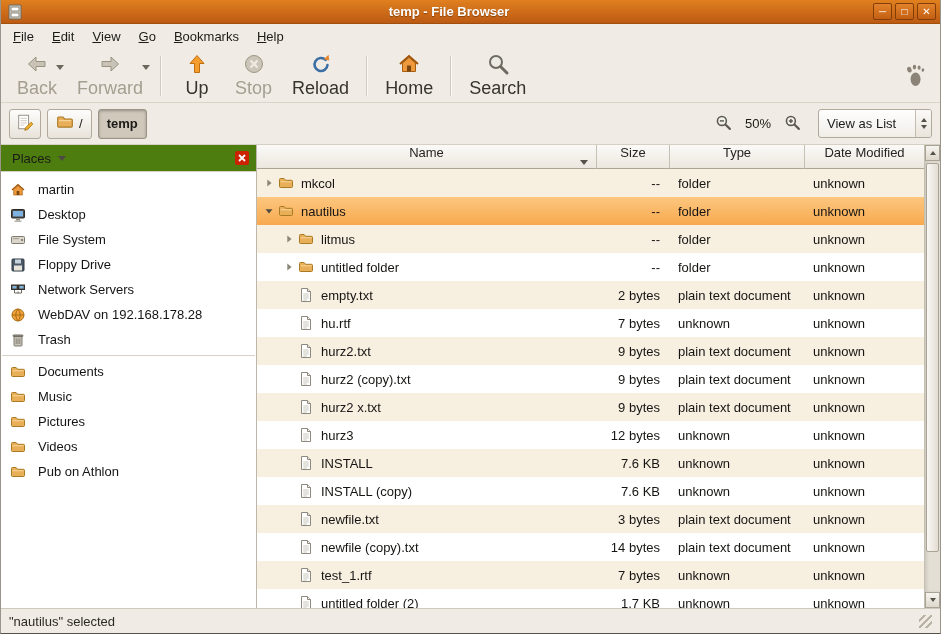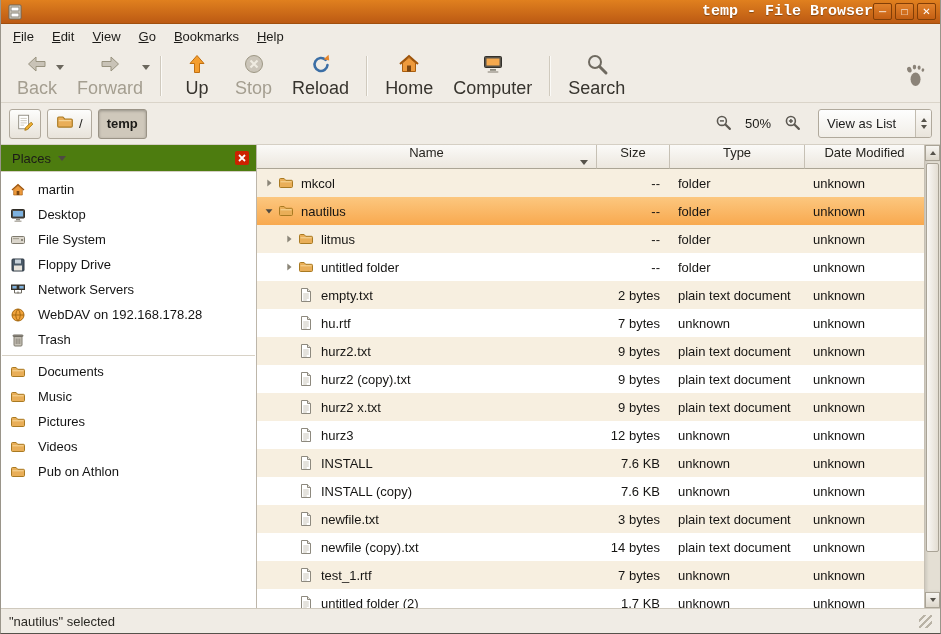--- a/index.html
+++ b/index.html
@@ -8,21 +8,21 @@
   u { text-decoration:underline; }
 
   .window { width:941px; height:634px; display:flex; flex-direction:column; overflow:hidden;
             border-left:1px solid #9a958a; border-right:1px solid #9a958a; border-bottom:1px solid #55524b; background:#F0ECE5; }
 
   
   .titlebar { flex:0 0 24px; background:linear-gradient(#E0801F,#BC5A13); display:flex; align-items:center;
               padding:0 4px; border-bottom:1px solid #A04F0D; }
   .win-icon { width:16px; height:16px; margin:0 2px; }
   .win-icon svg { width:100%; height:100%; }
-  .title { flex:1; text-align:right; color:#fff; font-weight:bold; font-size:15px; text-shadow:0 1px 1px rgba(0,0,0,.35);font-family:Liberation Mono, monospace; }
+  .title { flex:1; text-align:center; color:#fff; font-weight:bold; font-size:13px; text-shadow:0 1px 1px rgba(0,0,0,.35); }
   .win-btns { display:flex; gap:3px; }
   .win-btn { width:19px; height:17px; background:linear-gradient(#E2822B,#C45F13); border:1px solid #823E06;
              border-radius:2px; color:#fff; font-size:10px; line-height:15px; text-align:center; cursor:default; }
 
   
   .menubar { flex:0 0 25px; display:flex; align-items:stretch; background:#F0ECE5; padding-left:3px; }
   .menu-item { display:flex; align-items:center; padding:0 9px; color:#1c1b18; }
 
   
   .toolbar { flex:0 0 54px; display:flex; align-items:center; padding:2px 6px; background:#F0ECE5; border-bottom:1px solid #DAD4C9; }
@@ -177,29 +177,20 @@
         <span class="tb-label">Reload</span>
       </div>
       <div class="tb-sep"></div>
       <div class="tb-btn">
         <span class="tb-icon"><svg viewBox="0 0 24 24">
             <path d="M3 12L12 4l9 8" fill="none" stroke="#9E5309" stroke-width="2"></path>
             <path d="M5.5 11v8.5h13V11L12 5.5z" fill="#EE9A3C" stroke="#A85E10"></path>
             <rect x="10" y="13.5" width="4" height="6" fill="#7A4510"></rect>
           </svg></span>
         <span class="tb-label">Home</span>
-      </div>
-      <div class="tb-btn">
-        <span class="tb-icon"><svg viewBox="0 0 24 24">
-            <rect x="3.5" y="4.5" width="17" height="11" rx="1" fill="#58544c" stroke="#33302a"></rect>
-            <rect x="5.5" y="6.5" width="13" height="7" fill="#F5A94E"></rect>
-            <rect x="9" y="17" width="6" height="1.8" fill="#8d897e"></rect>
-            <rect x="6.5" y="19.2" width="11" height="1.6" rx=".8" fill="#a5a096"></rect>
-          </svg></span>
-        <span class="tb-label">Computer</span>
       </div>
       <div class="tb-sep"></div>
       <div class="tb-btn">
         <span class="tb-icon"><svg viewBox="0 0 24 24">
             <circle cx="10" cy="10" r="6" fill="#EDEAE4" stroke="#6F6A60" stroke-width="2"></circle>
             <path d="M14.5 14.5L21 21" stroke="#6F6A60" stroke-width="3" stroke-linecap="round"></path>
           </svg></span>
         <span class="tb-label">Search</span>
       </div>
       <div class="tb-spacer"></div>

